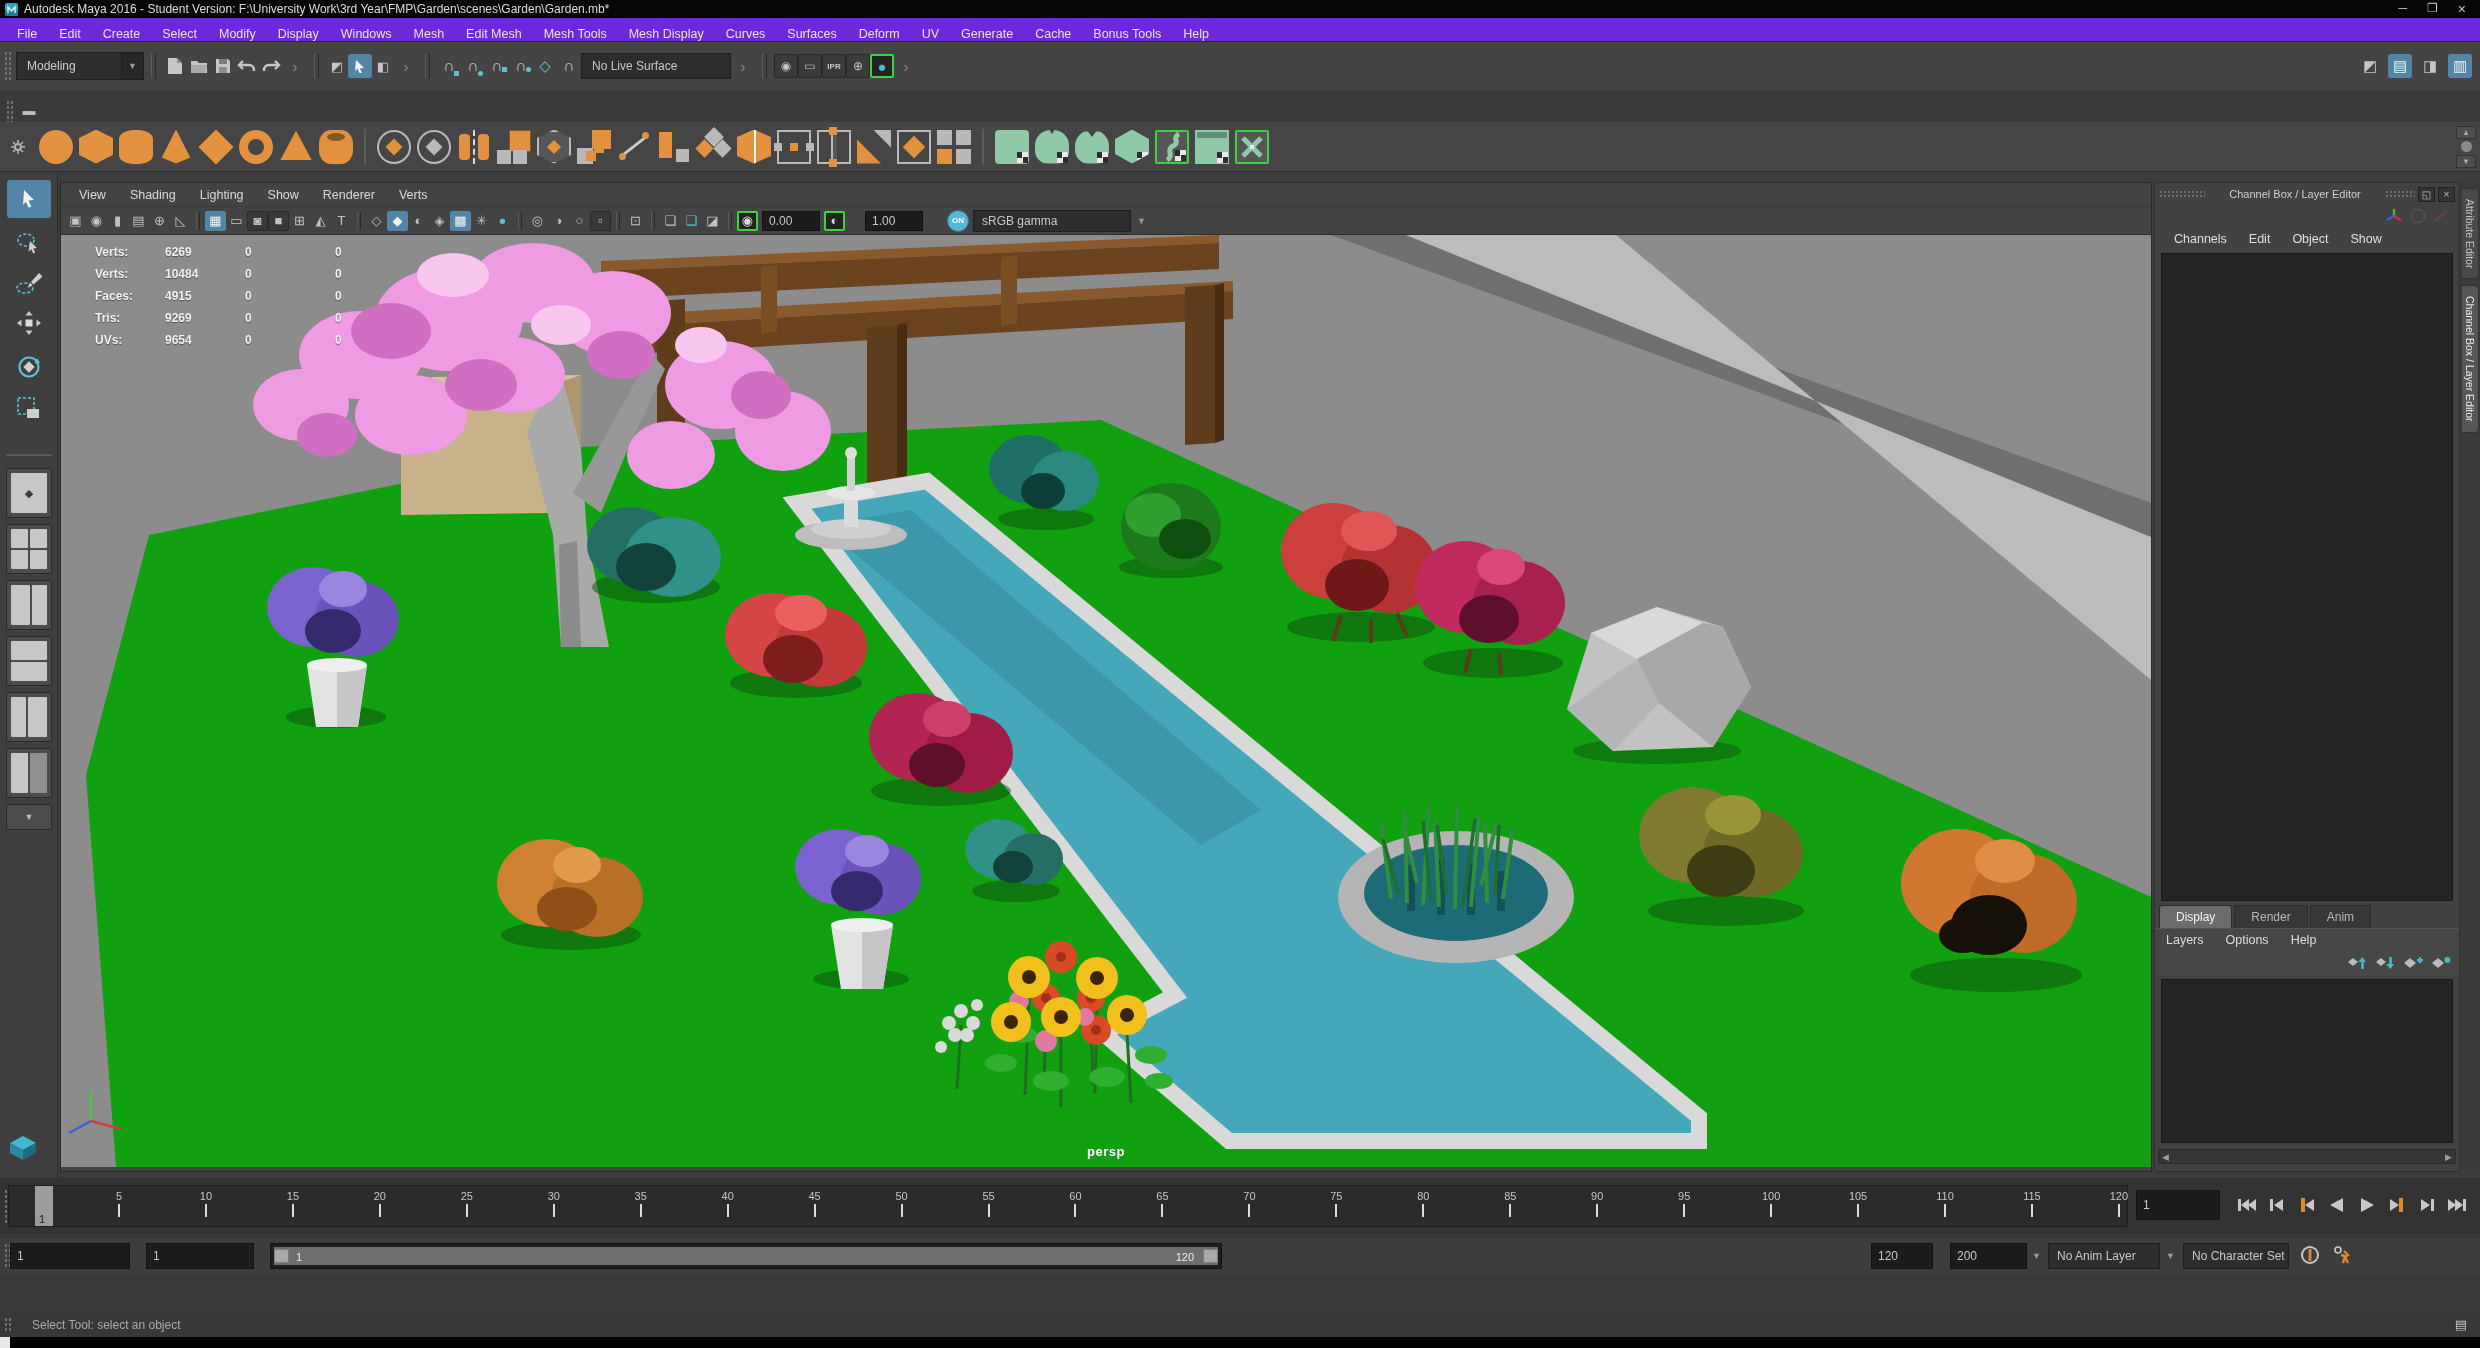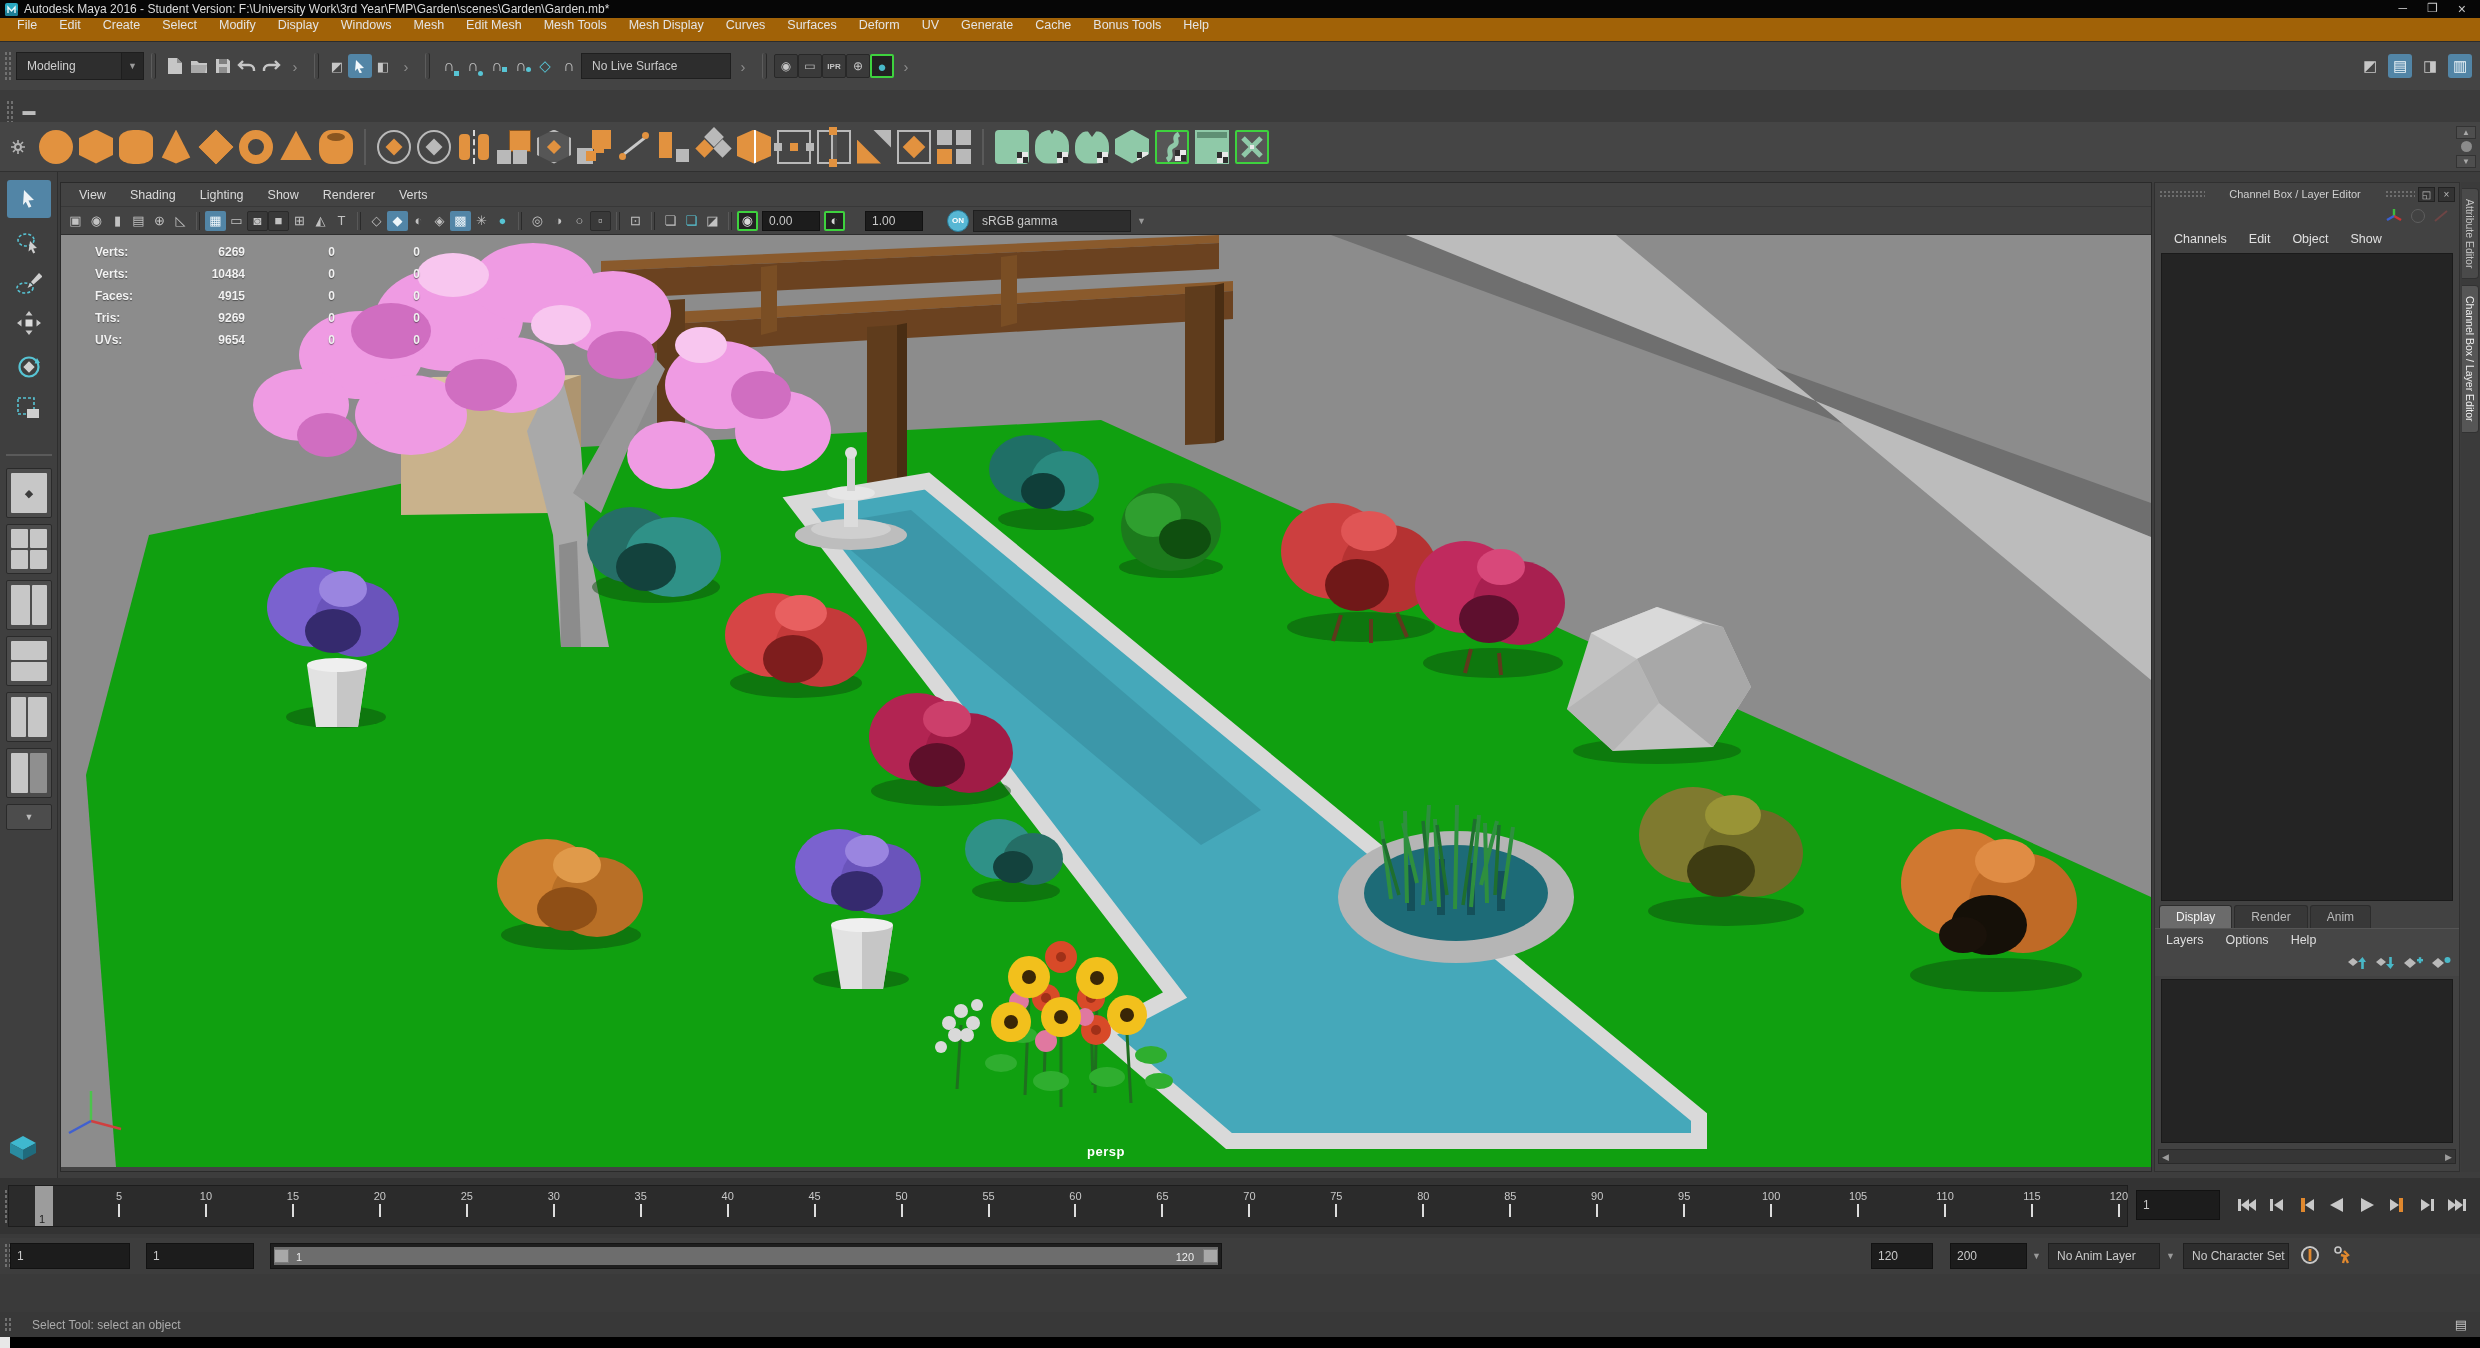--- a/index.html
+++ b/index.html
@@ -4,21 +4,21 @@
 <style>
 *{margin:0;padding:0;box-sizing:border-box}
 body{background:#1a1a1a}
 .root{position:relative;width:2480px;height:1348px;background:#3a3a3a;overflow:hidden;
   font-family:"Liberation Sans",sans-serif;color:#c9c9c9;font-size:12px}
 .abs{position:absolute}
 .row{display:flex;align-items:center}
 
 .titlebar{left:0;top:0;width:2480px;height:18px;background:#060606;display:flex;align-items:center;color:#dcdcdc;font-size:12px}
 .winbtns{margin-left:auto;display:flex;gap:20px;padding-right:14px;color:#c8c8c8;font-size:12px}
-.menubar{left:0;top:18px;width:2480px;height:24px;background:#a16207;border-bottom:1px solid #2c2c2c;display:flex;align-items:flex-start;padding-left:6px}
+.menubar{left:0;top:18px;width:2480px;height:24px;background:#6d28d9;border-bottom:1px solid #2c2c2c;display:flex;align-items:flex-end;padding-left:6px}
 .menu-item{padding:0 11px;font-size:12.5px;color:#e4e4e4;cursor:default}
 
 .statusline{left:0;top:42px;width:2480px;height:48px;background:#444;display:flex;align-items:center}
 .gripdots{width:8px;height:30px;margin:0 4px;background-image:radial-gradient(#707070 1px,transparent 1.2px);background-size:4px 5px}
 .vsep{width:5px;height:26px;border-left:1px solid #5c5c5c;border-right:1px solid #292929;border-radius:2px;margin:0 7px}
 .dd{display:flex;align-items:center;background:#2e2e2e;border:1px solid #1e1e1e;height:28px}
 .dd .lbl{padding:0 10px;color:#cfcfcf}
 .dd .arr{width:22px;align-self:stretch;background:#272727;border-left:1px solid #1e1e1e;display:flex;align-items:center;justify-content:center;color:#9a9a9a;font-size:9px}
 .ico{width:24px;height:24px;display:flex;align-items:center;justify-content:center;font-size:15px;color:#c6c6c6;flex:none}
 .ico.sm{width:22px;font-size:13px}
@@ -53,21 +53,21 @@
 .vpmenus{height:24px;display:flex;align-items:center;padding-left:6px;border-bottom:1px solid #383838}
 .vpmenu{padding:0 12px;font-size:12.5px;color:#dadada}
 .vptb{height:28px;display:flex;align-items:center;padding-left:4px;border-bottom:1px solid #2e2e2e}
 .vi{width:21px;height:20px;display:flex;align-items:center;justify-content:center;font-size:13px;color:#c2c2c2;flex:none;border-radius:2px}
 .vi.blue{background:#5285a6;color:#eef6fa}
 .vi.dark{background:#393939;border:1px solid #2a2a2a}
 .vsep2{width:4px;height:18px;border-left:1px solid #585858;border-right:1px solid #2a2a2a;margin:0 5px}
 .canvas{position:relative;width:2090px;height:932px;background:#8c8c8c;overflow:hidden}
 .hud{position:absolute;left:34px;top:6px;font-size:12px;font-weight:700;color:#f2f2f2;text-shadow:0 1px 1px rgba(40,40,40,.6)}
 .hudrow{display:grid;grid-template-columns:70px 80px 90px 85px;height:22px;align-items:center}
-.hudrow .n{text-align:right}
+.hudrow .n{text-align:left}
 .persp{position:absolute;left:50%;bottom:8px;transform:translateX(-50%);color:#fff;font-size:13px;font-weight:700;letter-spacing:.5px}
 
 .rightpanel{position:absolute;left:2154px;top:10px;width:306px;height:990px;background:#424242;border:1px solid #303030}
 .cbhead{height:22px;display:flex;align-items:center;padding:0 4px;font-size:11px;color:#cfcfcf}
 .hdots{width:46px;height:8px;background-image:radial-gradient(#6e6e6e 1px,transparent 1.2px);background-size:4px 4px}
 .cbbtn{width:17px;height:15px;background:#333;border:1px solid #222;display:flex;align-items:center;justify-content:center;font-size:10px;color:#bbb;margin-left:3px}
 .cbmenus{height:24px;display:flex;align-items:center;padding-left:8px}
 .cbmenu{padding:0 11px;font-size:12.5px;color:#e0e0e0}
 .well{background:#242424;border:1px solid #1a1a1a;margin:0 3px}
 .letabs{display:flex;align-items:flex-end;height:24px;padding-left:4px}

